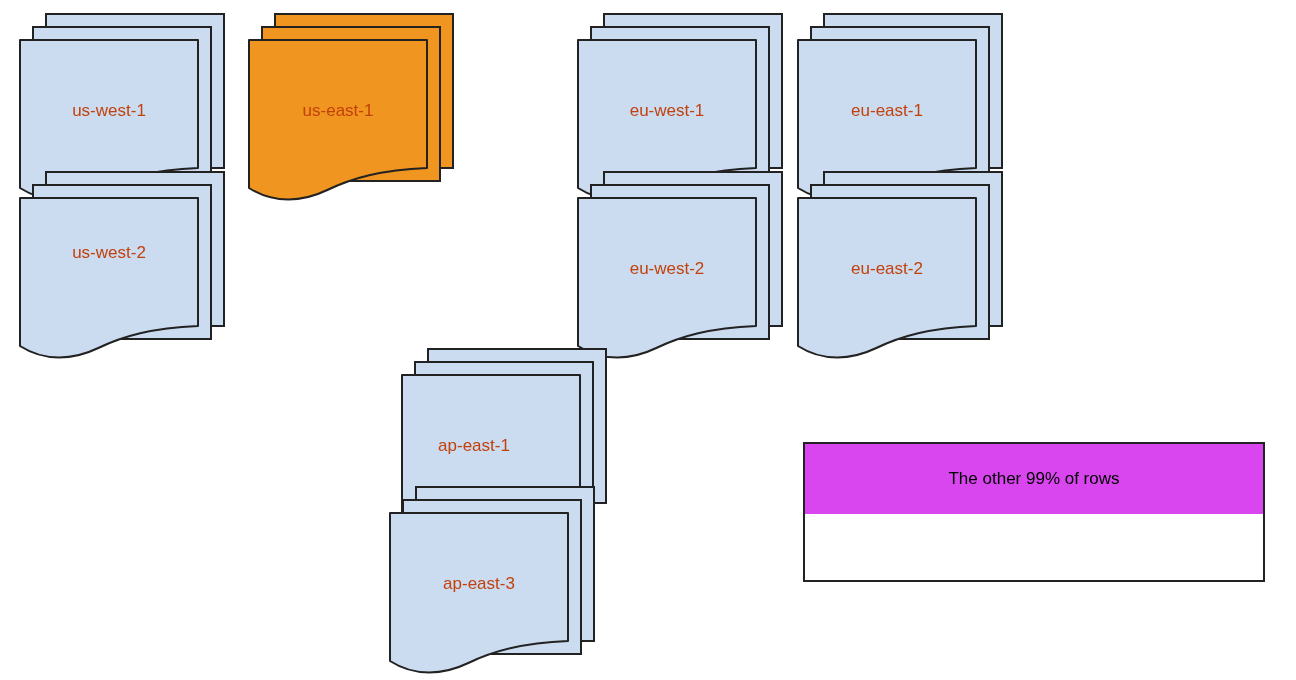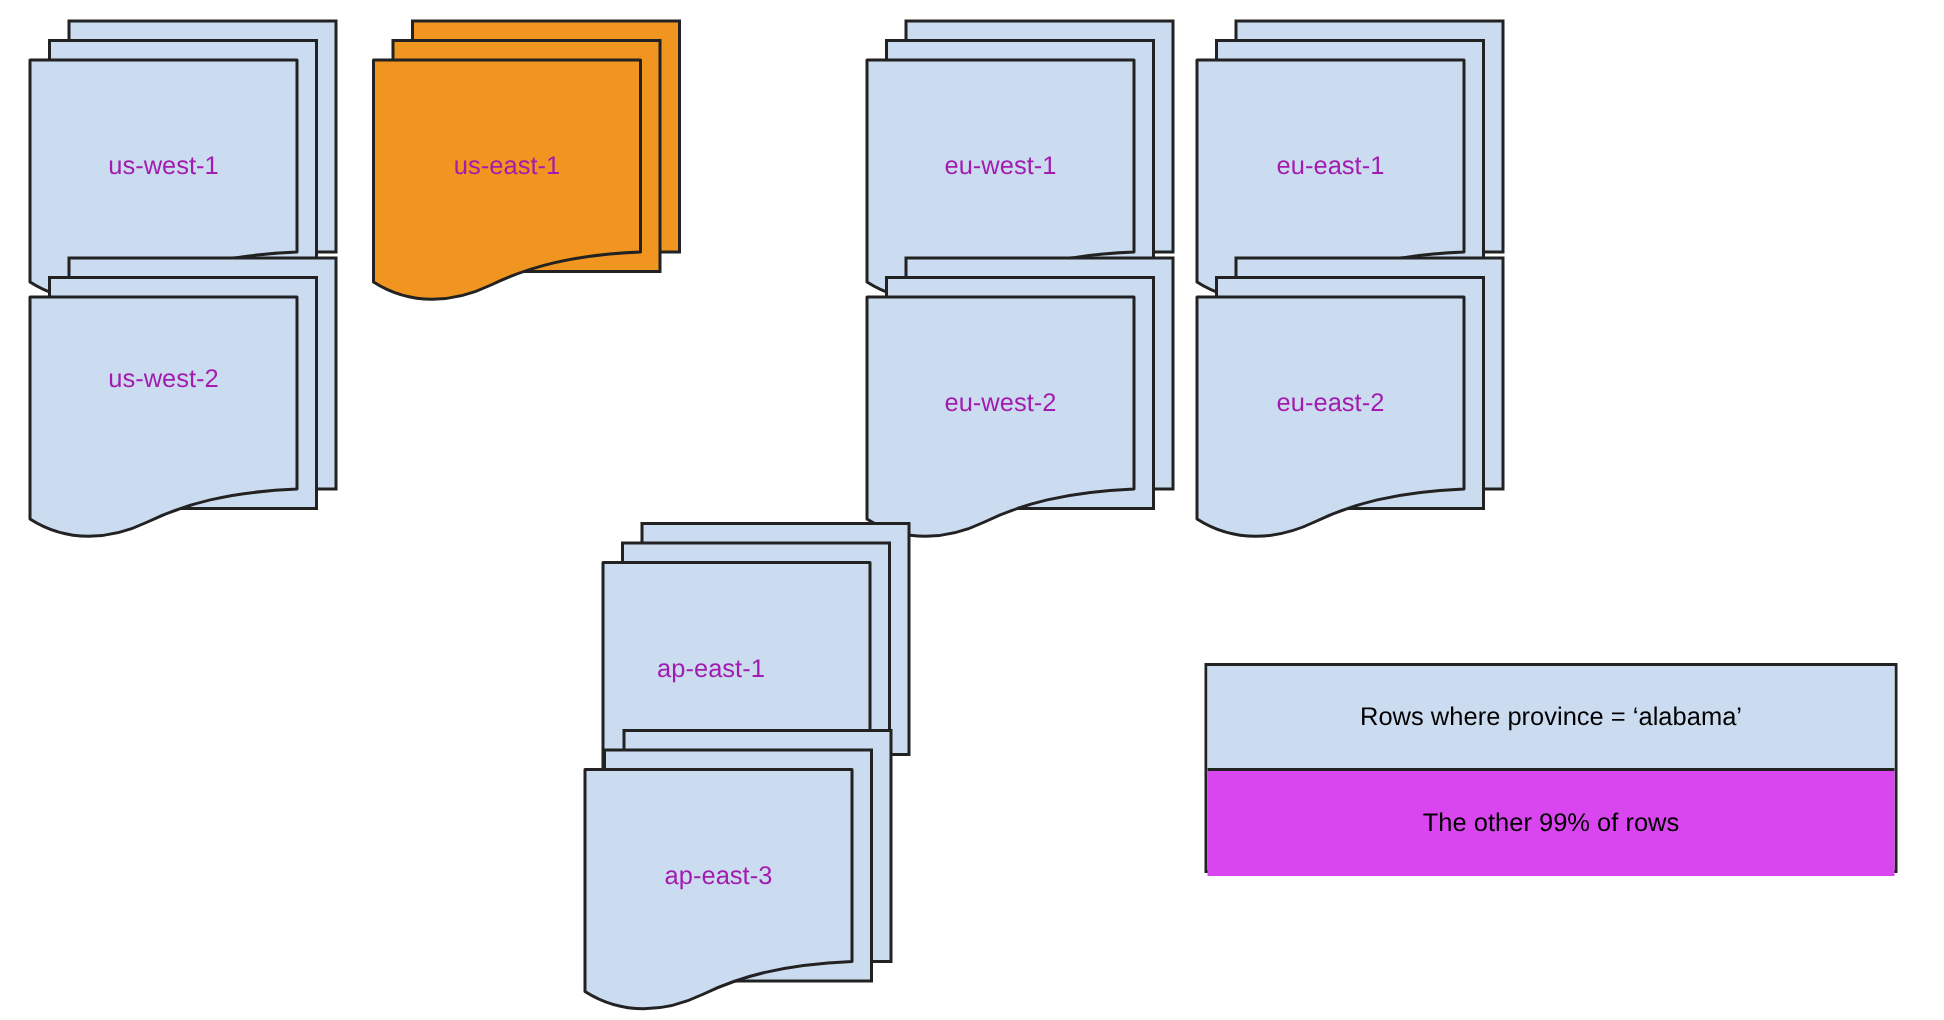--- a/index.html
+++ b/index.html
@@ -28,21 +28,21 @@
   }
   .doc-stack svg {
     display: block;
     overflow: visible;
   }
   .doc-label {
     position: absolute;
     text-align: center;
     font-family: "Liberation Sans", sans-serif;
     font-size: 17px;
-    color: #a21caf;
+    color: #c2410c;
     white-space: nowrap;
     line-height: 1;
     pointer-events: none;
   }
 
   
   .legend {
     position: absolute;
     border: 2px solid #222222;
     box-sizing: border-box;
@@ -130,20 +130,17 @@
     </div>
     <div class="doc-stack" style="left: 388px; top: 485px; width: 208px; height: 194px;">
       <svg width="208" height="194" viewBox="0 0 208 194">
         <rect x="28" y="2" width="178" height="154" fill="#CBDCF0" stroke="#222222" stroke-width="2"></rect>
         <rect x="15" y="15" width="178" height="154" fill="#CBDCF0" stroke="#222222" stroke-width="2"></rect>
         <path d="M 2 28 L 180 28 L 180 156 C 133.72 158, 105.24 166, 80.32000000000001 178 C 55.4 190, 26.92 192, 2 176 Z" fill="#CBDCF0" stroke="#222222" stroke-width="2" stroke-linejoin="round"></path>
       </svg>
       <div class="doc-label" style="left: 2px; top: 89.6px; width: 178px;">ap-east-3</div>
     </div>
     <div class="legend" style="left: 803px; top: 442px; width: 462px; height: 140px;">
-      <div class="legend-row top" style="background: rgb(203, 220, 240); height: 70px;">
-        <span>Rows where province = ‘alabama’</span>
-      </div>
       <div class="legend-row" style="background: #d946ef; height: 70px;">
         <span>The other 99% of rows</span>
       </div>
     </div>
   </div>
 
 </body></html>

